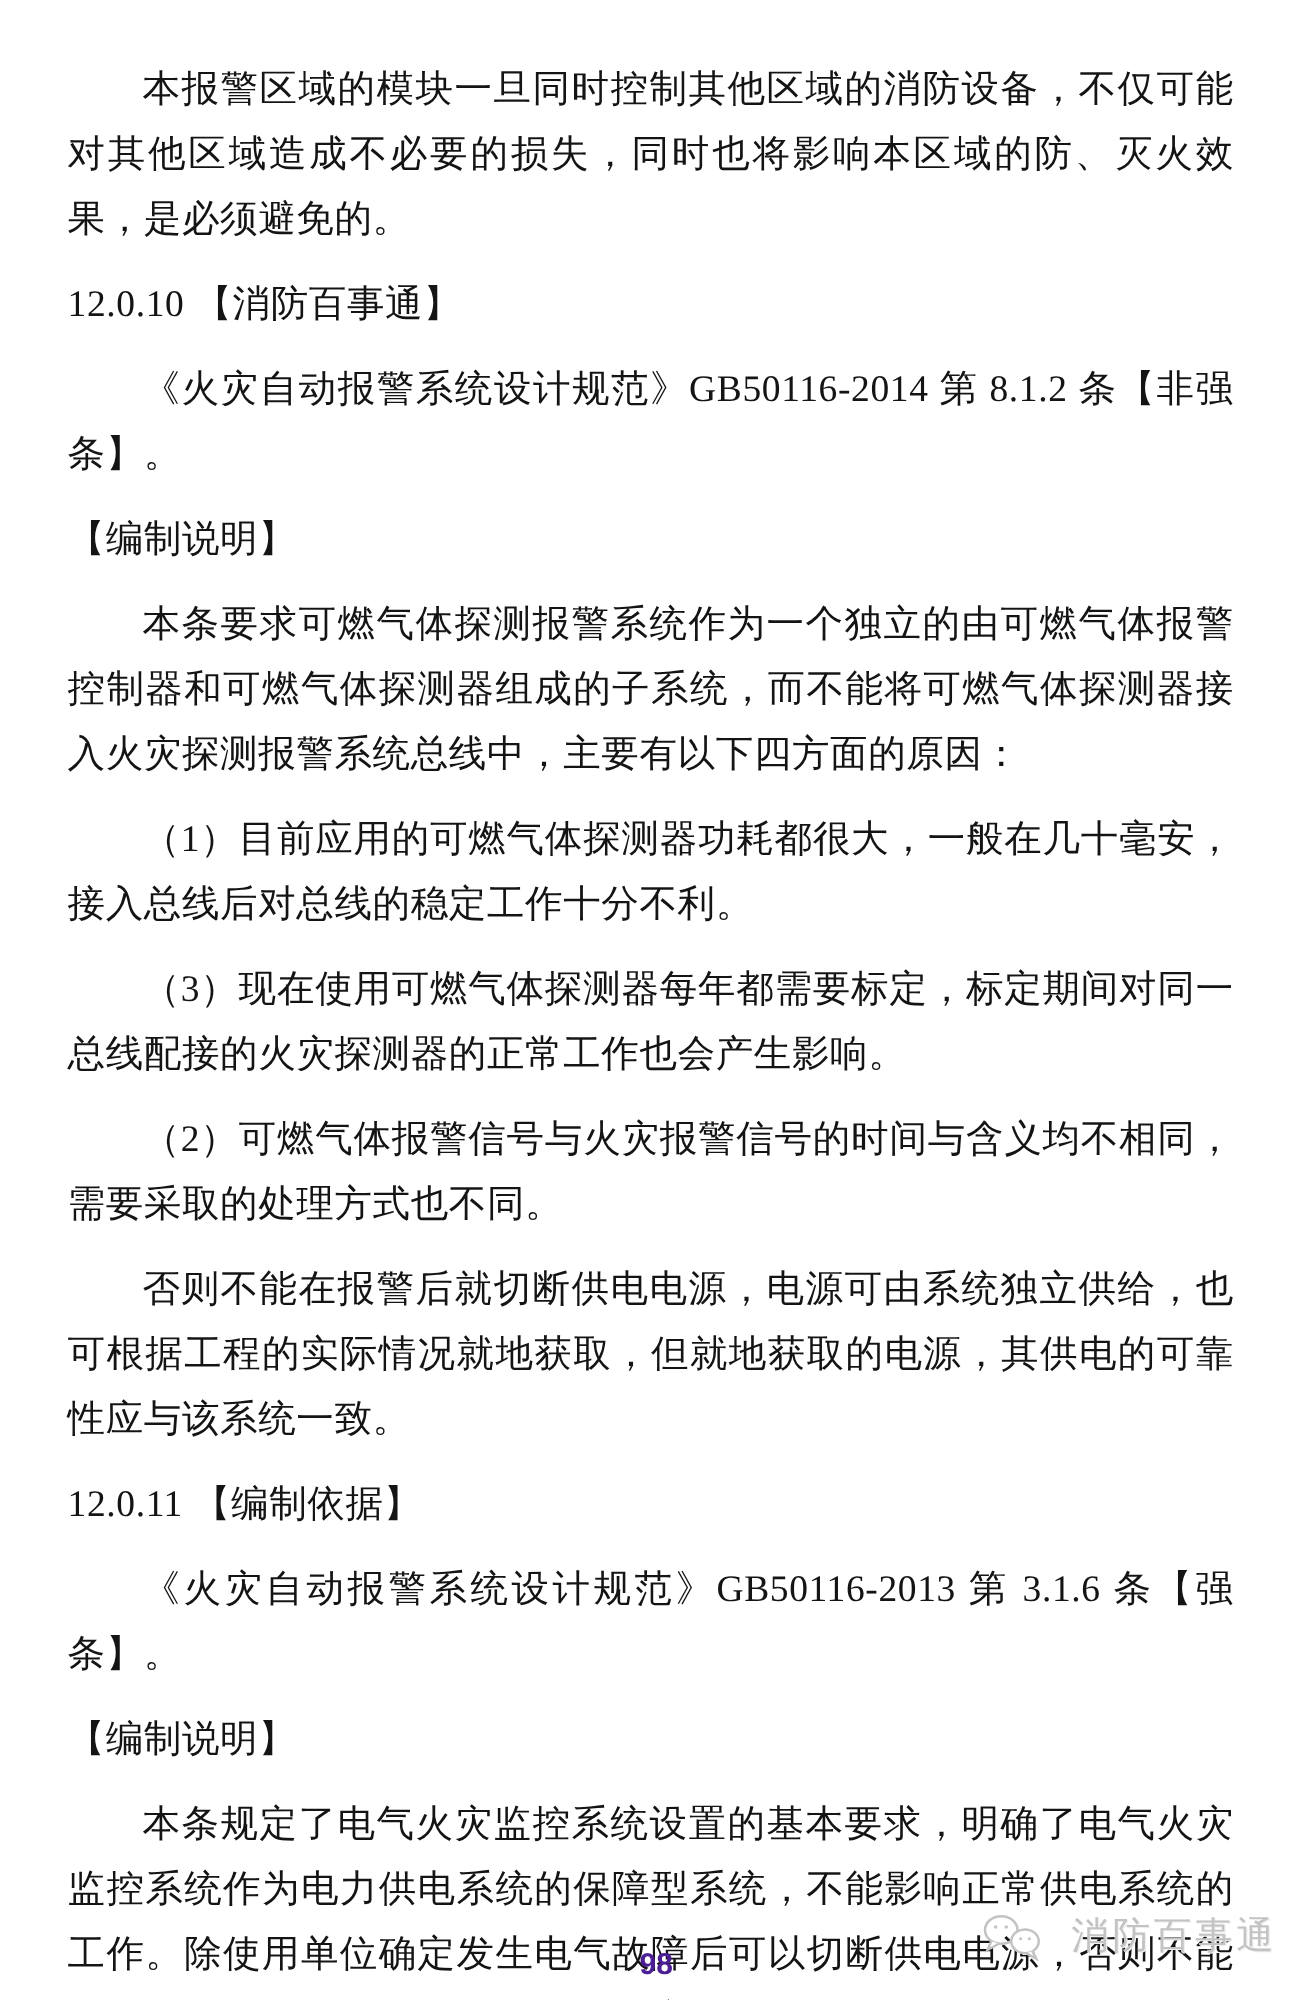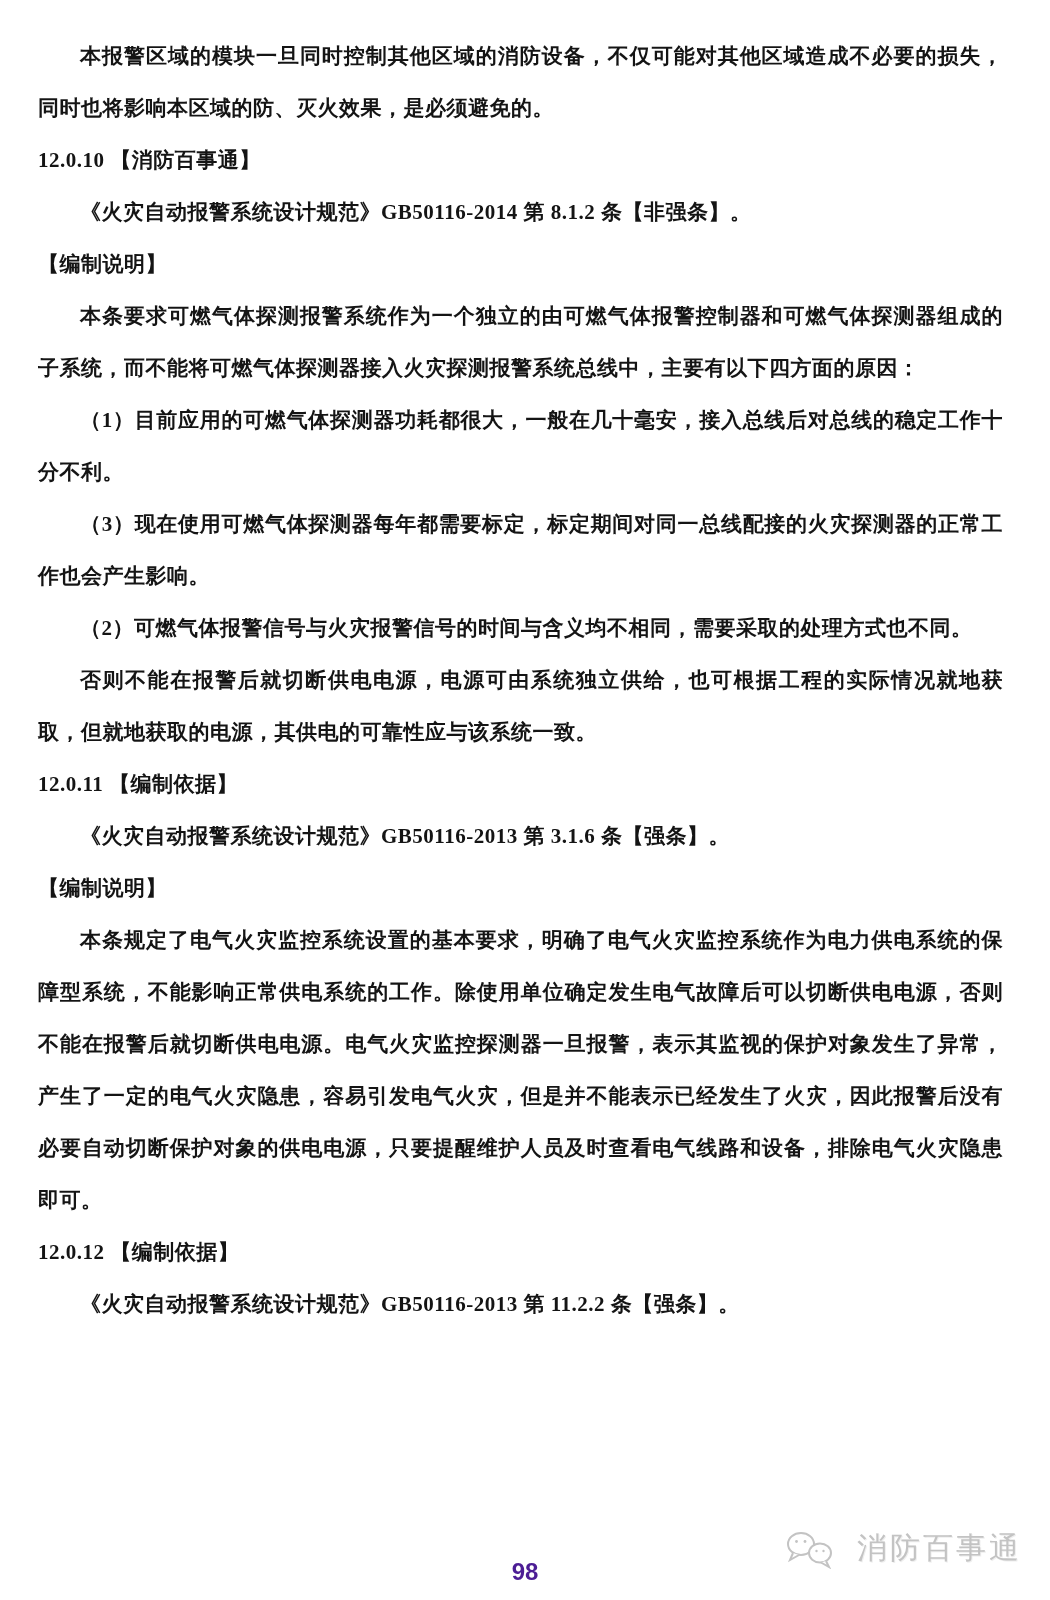--- a/index.html
+++ b/index.html
@@ -16,28 +16,28 @@
     color: #141414;
     -webkit-font-smoothing: antialiased;
   }
   .page {
     position: absolute;
     top: 30px;
     left: 38px;
     width: 965px;
   }
   .para, .heading {
-    margin: 0;
-    font-size: 21px;
+    margin: 16px;
+    font-size: 30px;
     line-height: 52px;
     text-align: justify;
     text-justify: inter-ideograph;
     letter-spacing: 0.5px;
     word-break: break-all;
-    font-weight: 700;
+    font-weight: 400;
   }
   .para {
     text-indent: 2em;
   }
   .heading {
     text-indent: 0;
   }
   .footer-watermark {
     position: absolute;
     top: 1528px;

